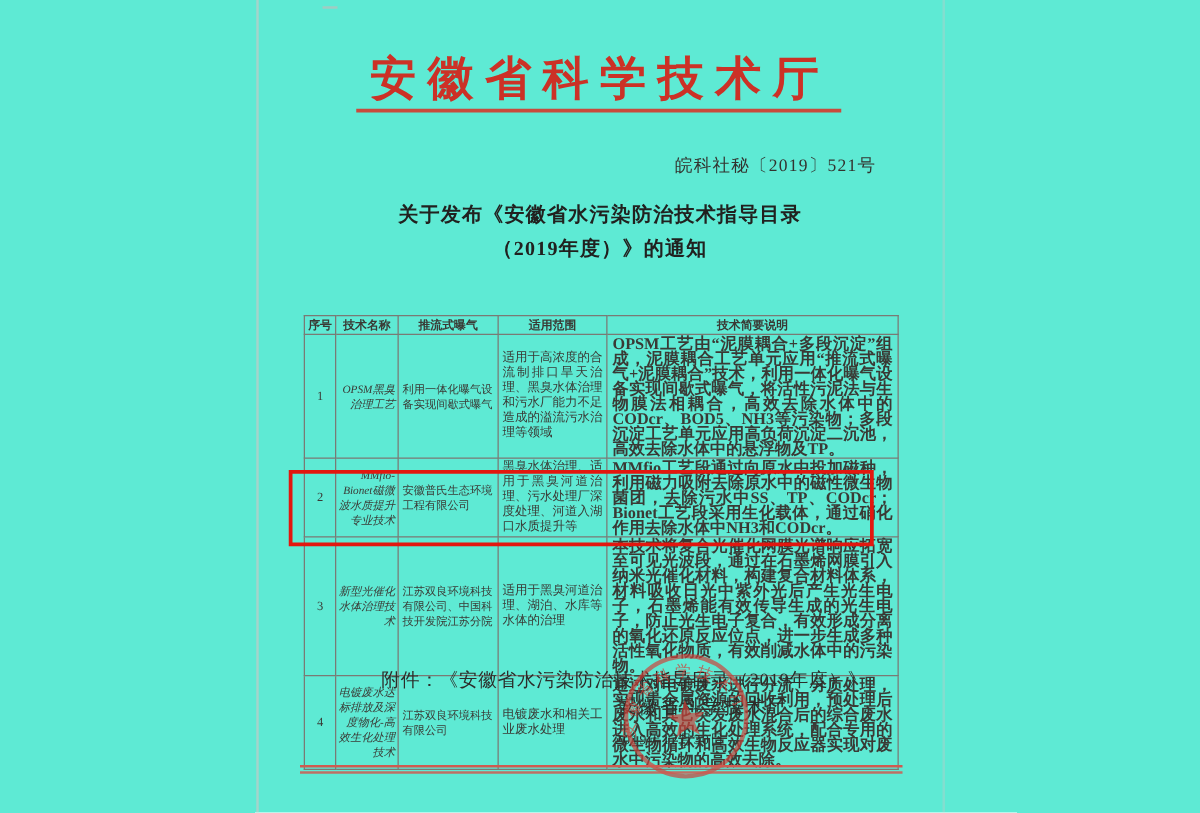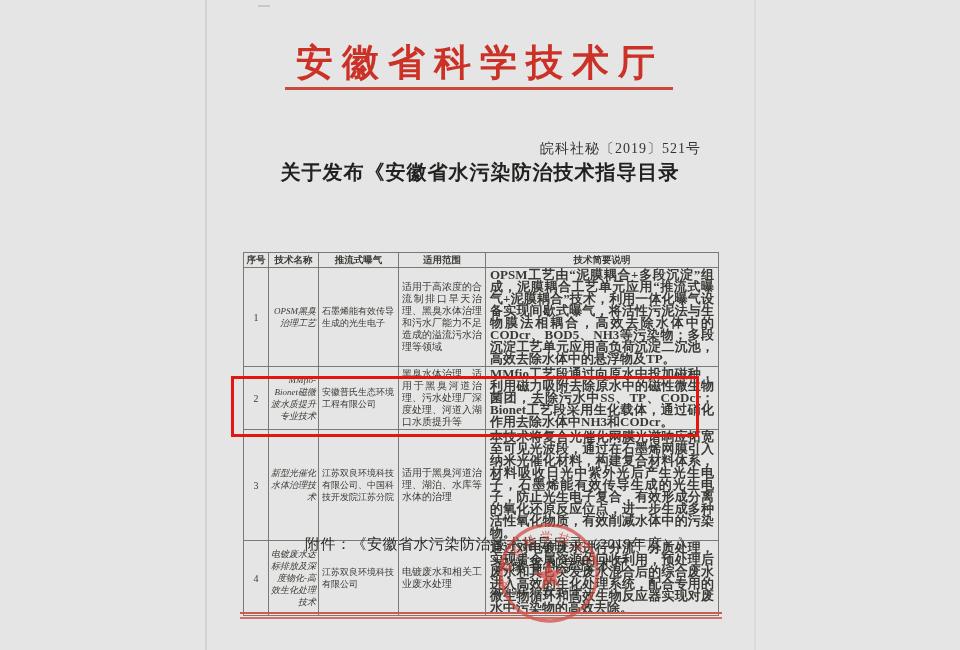--- a/index.html
+++ b/index.html
@@ -1,39 +1,39 @@
 <!DOCTYPE html>
 <html><head>
 <meta charset="utf-8">
 <style>
   * { margin:0; padding:0; box-sizing:border-box; }
   html,body { background:#ffffff; }
   .canvas {
     position:relative; width:960px; height:650px; margin:0 auto;
-    background:#e5e5e5; overflow:hidden;
+    background:#5eead4; overflow:hidden;
     font-family:"Liberation Serif","DejaVu Serif",serif;
     color:#2a2a28;
   }
   .page-edge { position:absolute; top:0; bottom:0; width:2px; background:#c9c9c6; }
   .page-edge.left  { left:205px; opacity:.65; }
   .page-edge.right { left:754px; opacity:.35; }
   .scan-dash { position:absolute; left:258px; top:5px; width:12px; height:2px; background:#bdbdb9; opacity:.7; }
 
   .agency-letterhead {
     position:absolute; left:205px; width:550px; top:38px;
     text-align:center; color:#cc3126; font-weight:bold;
     font-size:37px; letter-spacing:9px; white-space:nowrap;
   }
   .red-rule { position:absolute; left:285px; top:87px; width:388px; height:3px; background:#c94a3d; }
 
-  .doc-number { position:absolute; left:540px; top:124px; font-size:14px; color:#33332f; letter-spacing:1px;margin-top:16px; }
+  .doc-number { position:absolute; left:540px; top:124px; font-size:14px; color:#33332f; letter-spacing:1px; }
 
   .notice-title {
     position:absolute; left:205px; width:550px; top:159px;
-    text-align:center; font-weight:bold; font-size:20px; line-height:27px;
+    text-align:center; font-weight:bold; font-size:16px; line-height:27px;
     color:#21211f; letter-spacing:1px;
   }
 
   table.tech-table {
     position:absolute; left:243px; top:252px; width:475px;
     border-collapse:collapse; table-layout:fixed;
     font-size:9px; color:#3a3a35;
   }
   .tech-table th, .tech-table td {
     border:1px solid #7a7a74; vertical-align:middle; padding:1px 3px;
@@ -72,20 +72,21 @@
   <div class="page-edge right"></div>
   <div class="scan-dash"></div>
 
   <div class="agency-letterhead">安徽省科学技术厅</div>
   <div class="red-rule"></div>
 
   <div class="doc-number">皖科社秘〔2019〕521号</div>
 
   <div class="notice-title">
     <div>关于发布《安徽省水污染防治技术指导目录</div>
+    <div>（2019年度）》的通知</div>
   </div>
 
   <table class="tech-table">
     <colgroup>
       <col style="width:25px">
         <col style="width:50px">
         <col style="width:80px">
       <col style="width:87px">
         <col style="width:233px">
     </colgroup>
@@ -95,21 +96,21 @@
         <th>技术名称</th>
         <th>推流式曝气</th>
         <th>适用范围</th>
         <th>技术简要说明</th>
       </tr>
     </thead>
     <tbody>
       <tr class="r1">
         <td class="c-no">1</td>
         <td class="c-name">OPSM黑臭治理工艺</td>
-        <td class="c-prov">石墨烯能有效传导生成的光生电子</td>
+        <td class="c-prov">利用一体化曝气设备实现间歇式曝气</td>
         <td class="c-scope">适用于高浓度的合流制排口旱天治理、黑臭水体治理和污水厂能力不足造成的溢流污水治理等领域</td>
         <td class="c-sum">OPSM工艺由“泥膜耦合+多段沉淀”组成，泥膜耦合工艺单元应用“推流式曝气+泥膜耦合”技术，利用一体化曝气设备实现间歇式曝气，将活性污泥法与生物膜法相耦合，高效去除水体中的CODcr、BOD5、NH3等污染物；多段沉淀工艺单元应用高负荷沉淀二沉池，高效去除水体中的悬浮物及TP。</td>
       </tr>
       <tr class="r2">
         <td class="c-no">2</td>
         <td class="c-name">MMfio-Bionet磁微波水质提升专业技术</td>
         <td class="c-prov">安徽普氏生态环境工程有限公司</td>
         <td class="c-scope">黑臭水体治理、适用于黑臭河道治理、污水处理厂深度处理、河道入湖口水质提升等</td>
         <td class="c-sum">MMfio工艺段通过向原水中投加磁种，利用磁力吸附去除原水中的磁性微生物菌团，去除污水中SS、TP、CODcr；Bionet工艺段采用生化载体，通过硝化作用去除水体中NH3和CODcr。</td>
       </tr>

